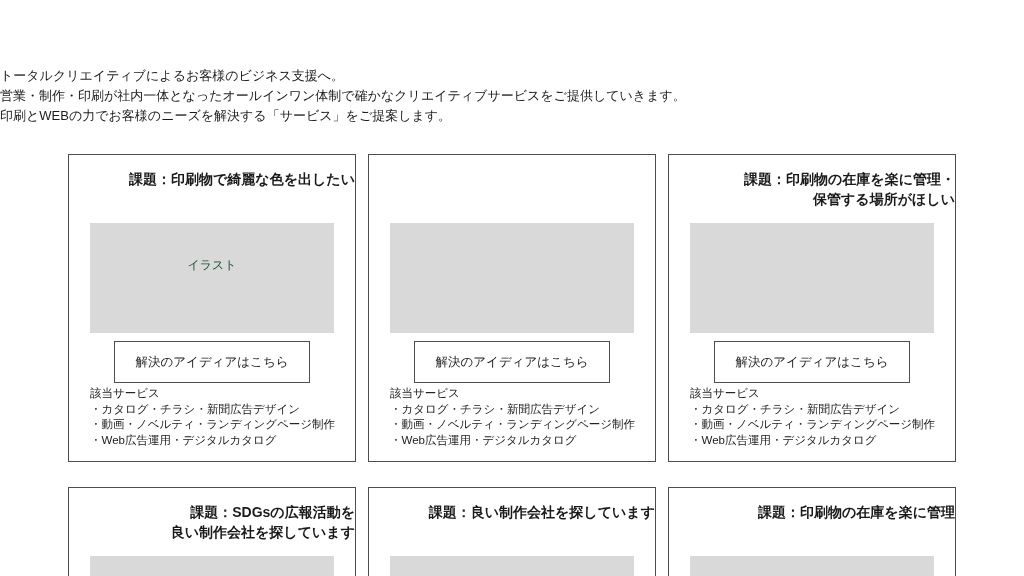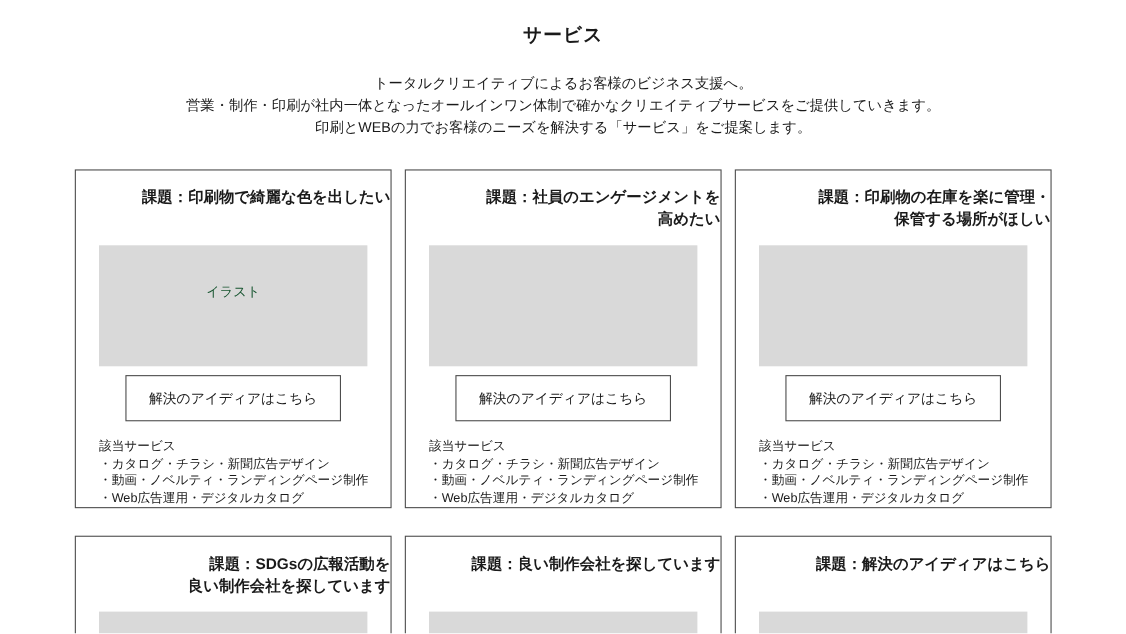--- a/index.html
+++ b/index.html
@@ -24,21 +24,21 @@
     text-align: center;
     font-size: 17px;
     font-weight: bold;
     letter-spacing: 1px;
   }
   .intro {
     position: absolute;
     top: 66px;
     left: 0;
     width: 100%;
-    text-align: center;
+    text-align: left;
     font-size: 13px;
     line-height: 20px;
   }
   .cards-grid {
     position: absolute;
     top: 154px;
     left: 68px;
     width: 888px;
     display: flex;
     flex-wrap: wrap;
@@ -92,34 +92,33 @@
     font-size: 12.5px;
     color: #1a1a1a;
     display: flex;
     align-items: center;
     justify-content: center;
     cursor: pointer;
     padding: 15px;
   }
   .card-services {
     position: absolute;
-    top: 244px;
+    top: 231px;
     left: 21px;
     right: 10px;
     font-size: 11.5px;
     line-height: 15.5px;
     text-align: left;
   }
 </style>
 </head>
 <body>
 
 <div class="viewport">
 
-  <h1 class="page-title">サービス</h1>
 
   <div class="intro">
     <div>トータルクリエイティブによるお客様のビジネス支援へ。</div>
     <div>営業・制作・印刷が社内一体となったオールインワン体制で確かなクリエイティブサービスをご提供していきます。</div>
     <div>印刷とWEBの力でお客様のニーズを解決する「サービス」をご提案します。</div>
   </div>
 
   <div class="cards-grid">
 
     <div class="card">
@@ -130,22 +129,20 @@
       <button class="card-button">解決のアイディアはこちら</button>
       <div class="card-services">
         <div>該当サービス</div>
         <div>・カタログ・チラシ・新聞広告デザイン</div>
         <div>・動画・ノベルティ・ランディングページ制作</div>
         <div>・Web広告運用・デジタルカタログ</div>
       </div>
     </div>
 
     <div class="card">
-      <div class="card-title">課題：社員のエンゲージメントを
-高めたい</div>
       <div class="card-image"></div>
       <button class="card-button">解決のアイディアはこちら</button>
       <div class="card-services">
         <div>該当サービス</div>
         <div>・カタログ・チラシ・新聞広告デザイン</div>
         <div>・動画・ノベルティ・ランディングページ制作</div>
         <div>・Web広告運用・デジタルカタログ</div>
       </div>
     </div>
 
@@ -167,18 +164,18 @@
 良い制作会社を探しています</div>
       <div class="card-image"></div>
     </div>
 
     <div class="card">
       <div class="card-title">課題：良い制作会社を探しています</div>
       <div class="card-image"></div>
     </div>
 
     <div class="card">
-      <div class="card-title">課題：解決のアイディアはこちら</div>
+      <div class="card-title">課題：印刷物の在庫を楽に管理</div>
       <div class="card-image"></div>
     </div>
 
   </div>
 </div>
 
 </body></html>

